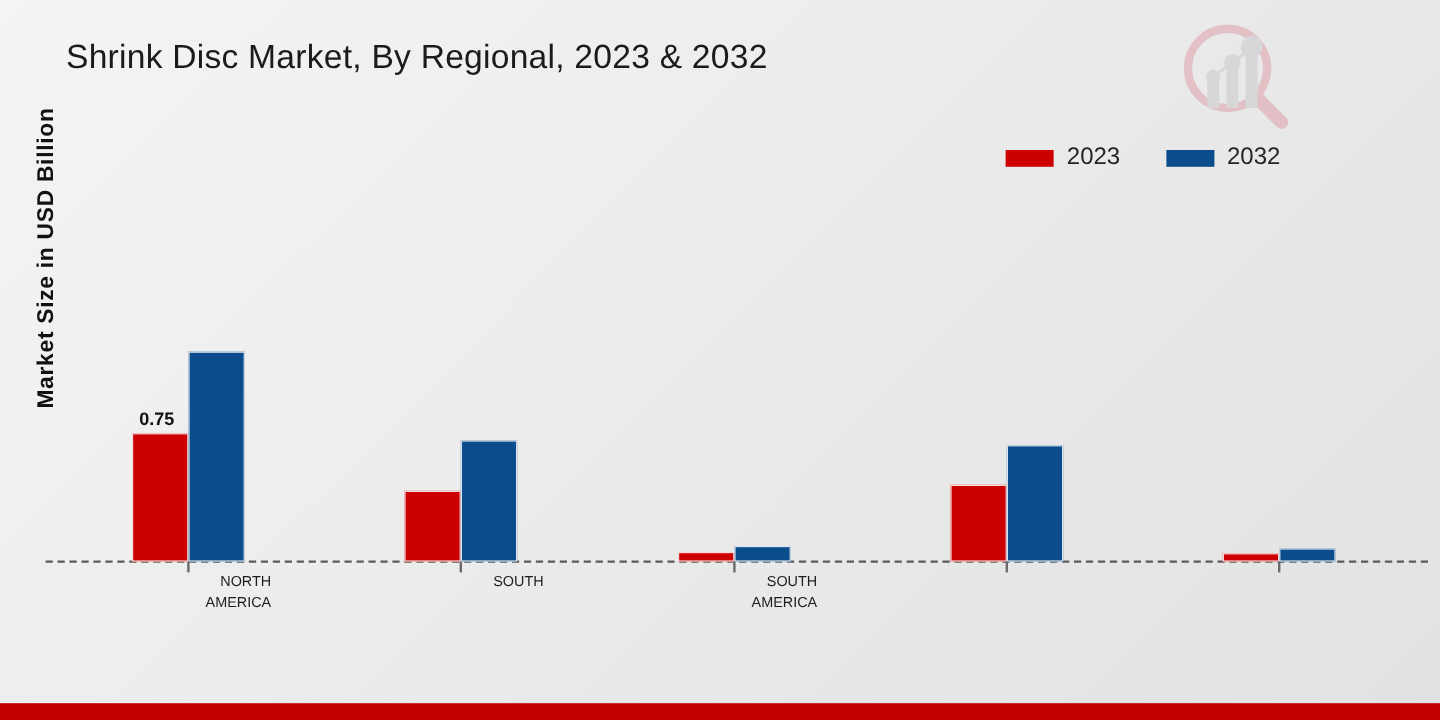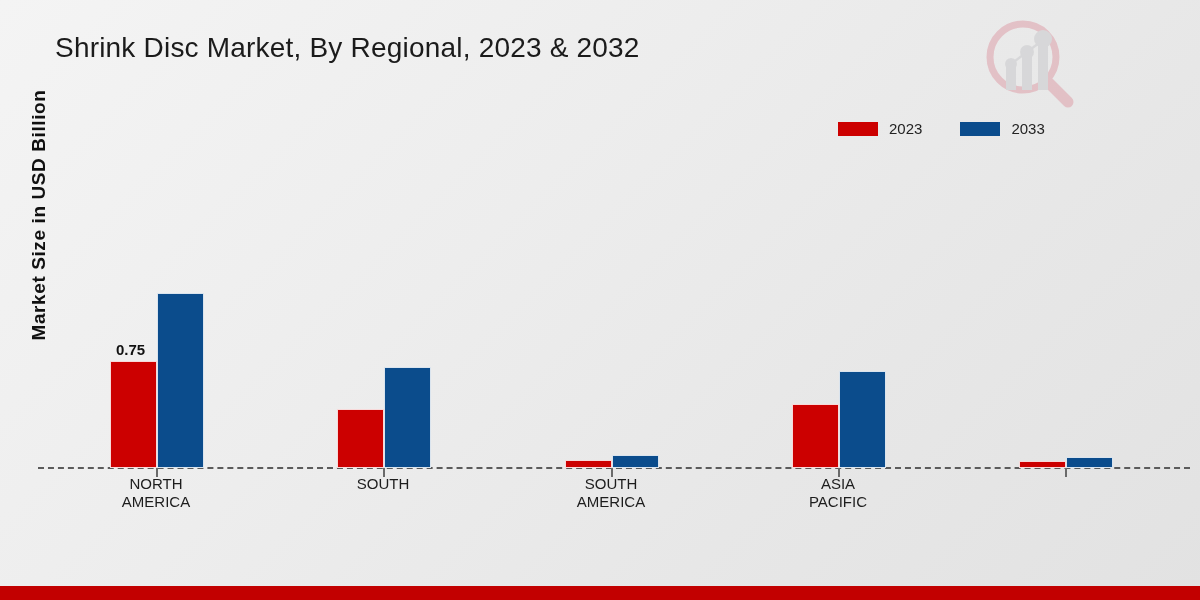--- a/index.html
+++ b/index.html
@@ -59,21 +59,21 @@
     display: flex;
     align-items: center;
     gap: 11px;
   }
   .legend-swatch {
     width: 40px;
     height: 14px;
     display: block;
   }
   .legend-label {
-    font-size: 15px;
+    font-size: 20px;
     color: #232323;
     font-family: "Liberation Sans", sans-serif;
   }
 
   
   .y-axis-title {
     position: absolute;
     left: -126px;
     top: 204px;
     width: 330px;
@@ -124,22 +124,22 @@
     position: absolute;
     bottom: -9px;
     width: 0;
     border-left: 2px solid #6a6a6a;
     height: 9px;
   }
 
   .cat-label {
     position: absolute;
     top: 475px;
-    text-align: center;
-    font-size: 15px;
+    text-align: right;
+    font-size: 12px;
     line-height: 18px;
     color: #1d1d1d;
     font-family: "Liberation Sans", sans-serif;
     white-space: pre-line;
   }
 
   .data-label {
     position: absolute;
     font-size: 15px;
     font-weight: 700;
@@ -180,21 +180,21 @@
 
   <div class="chart-title">Shrink Disc Market, By Regional, 2023 &amp; 2032</div>
 
   <div class="legend">
     <div class="legend-item">
       <span class="legend-swatch" style="background:#CC0000"></span>
       <span class="legend-label">2023</span>
     </div>
     <div class="legend-item">
       <span class="legend-swatch" style="background:#0B4C8C"></span>
-      <span class="legend-label">2033</span>
+      <span class="legend-label">2032</span>
     </div>
   </div>
 
   <div class="y-axis-title">Market Size in USD Billion</div>
 
   <div class="plot-area">
     <div class="baseline"></div>
 
     <div class="group" style="left:110px; width:92px;">
       <div class="bar series-0" style="left:0px;  width:45px; height:105px;"></div>
@@ -218,22 +218,20 @@
       <div class="tick" style="left:46px;"></div>
     </div>
     <div class="cat-label" style="left:541px; width:140px;">SOUTH
 AMERICA</div>
 
     <div class="group" style="left:792px; width:92px;">
       <div class="bar series-0" style="left:0px;  width:45px; height:62px;"></div>
       <div class="bar series-1" style="left:47px; width:45px; height:95px;"></div>
       <div class="tick" style="left:46px;"></div>
     </div>
-    <div class="cat-label" style="left:768px; width:140px;">ASIA
-PACIFIC</div>
 
     <div class="group" style="left:1019px; width:92px;">
       <div class="bar series-0" style="left:0px;  width:45px; height:5px;"></div>
       <div class="bar series-1" style="left:47px; width:45px; height:9px;"></div>
       <div class="tick" style="left:46px;"></div>
     </div>
   </div>
 
   <div class="footer-bar"></div>
 

